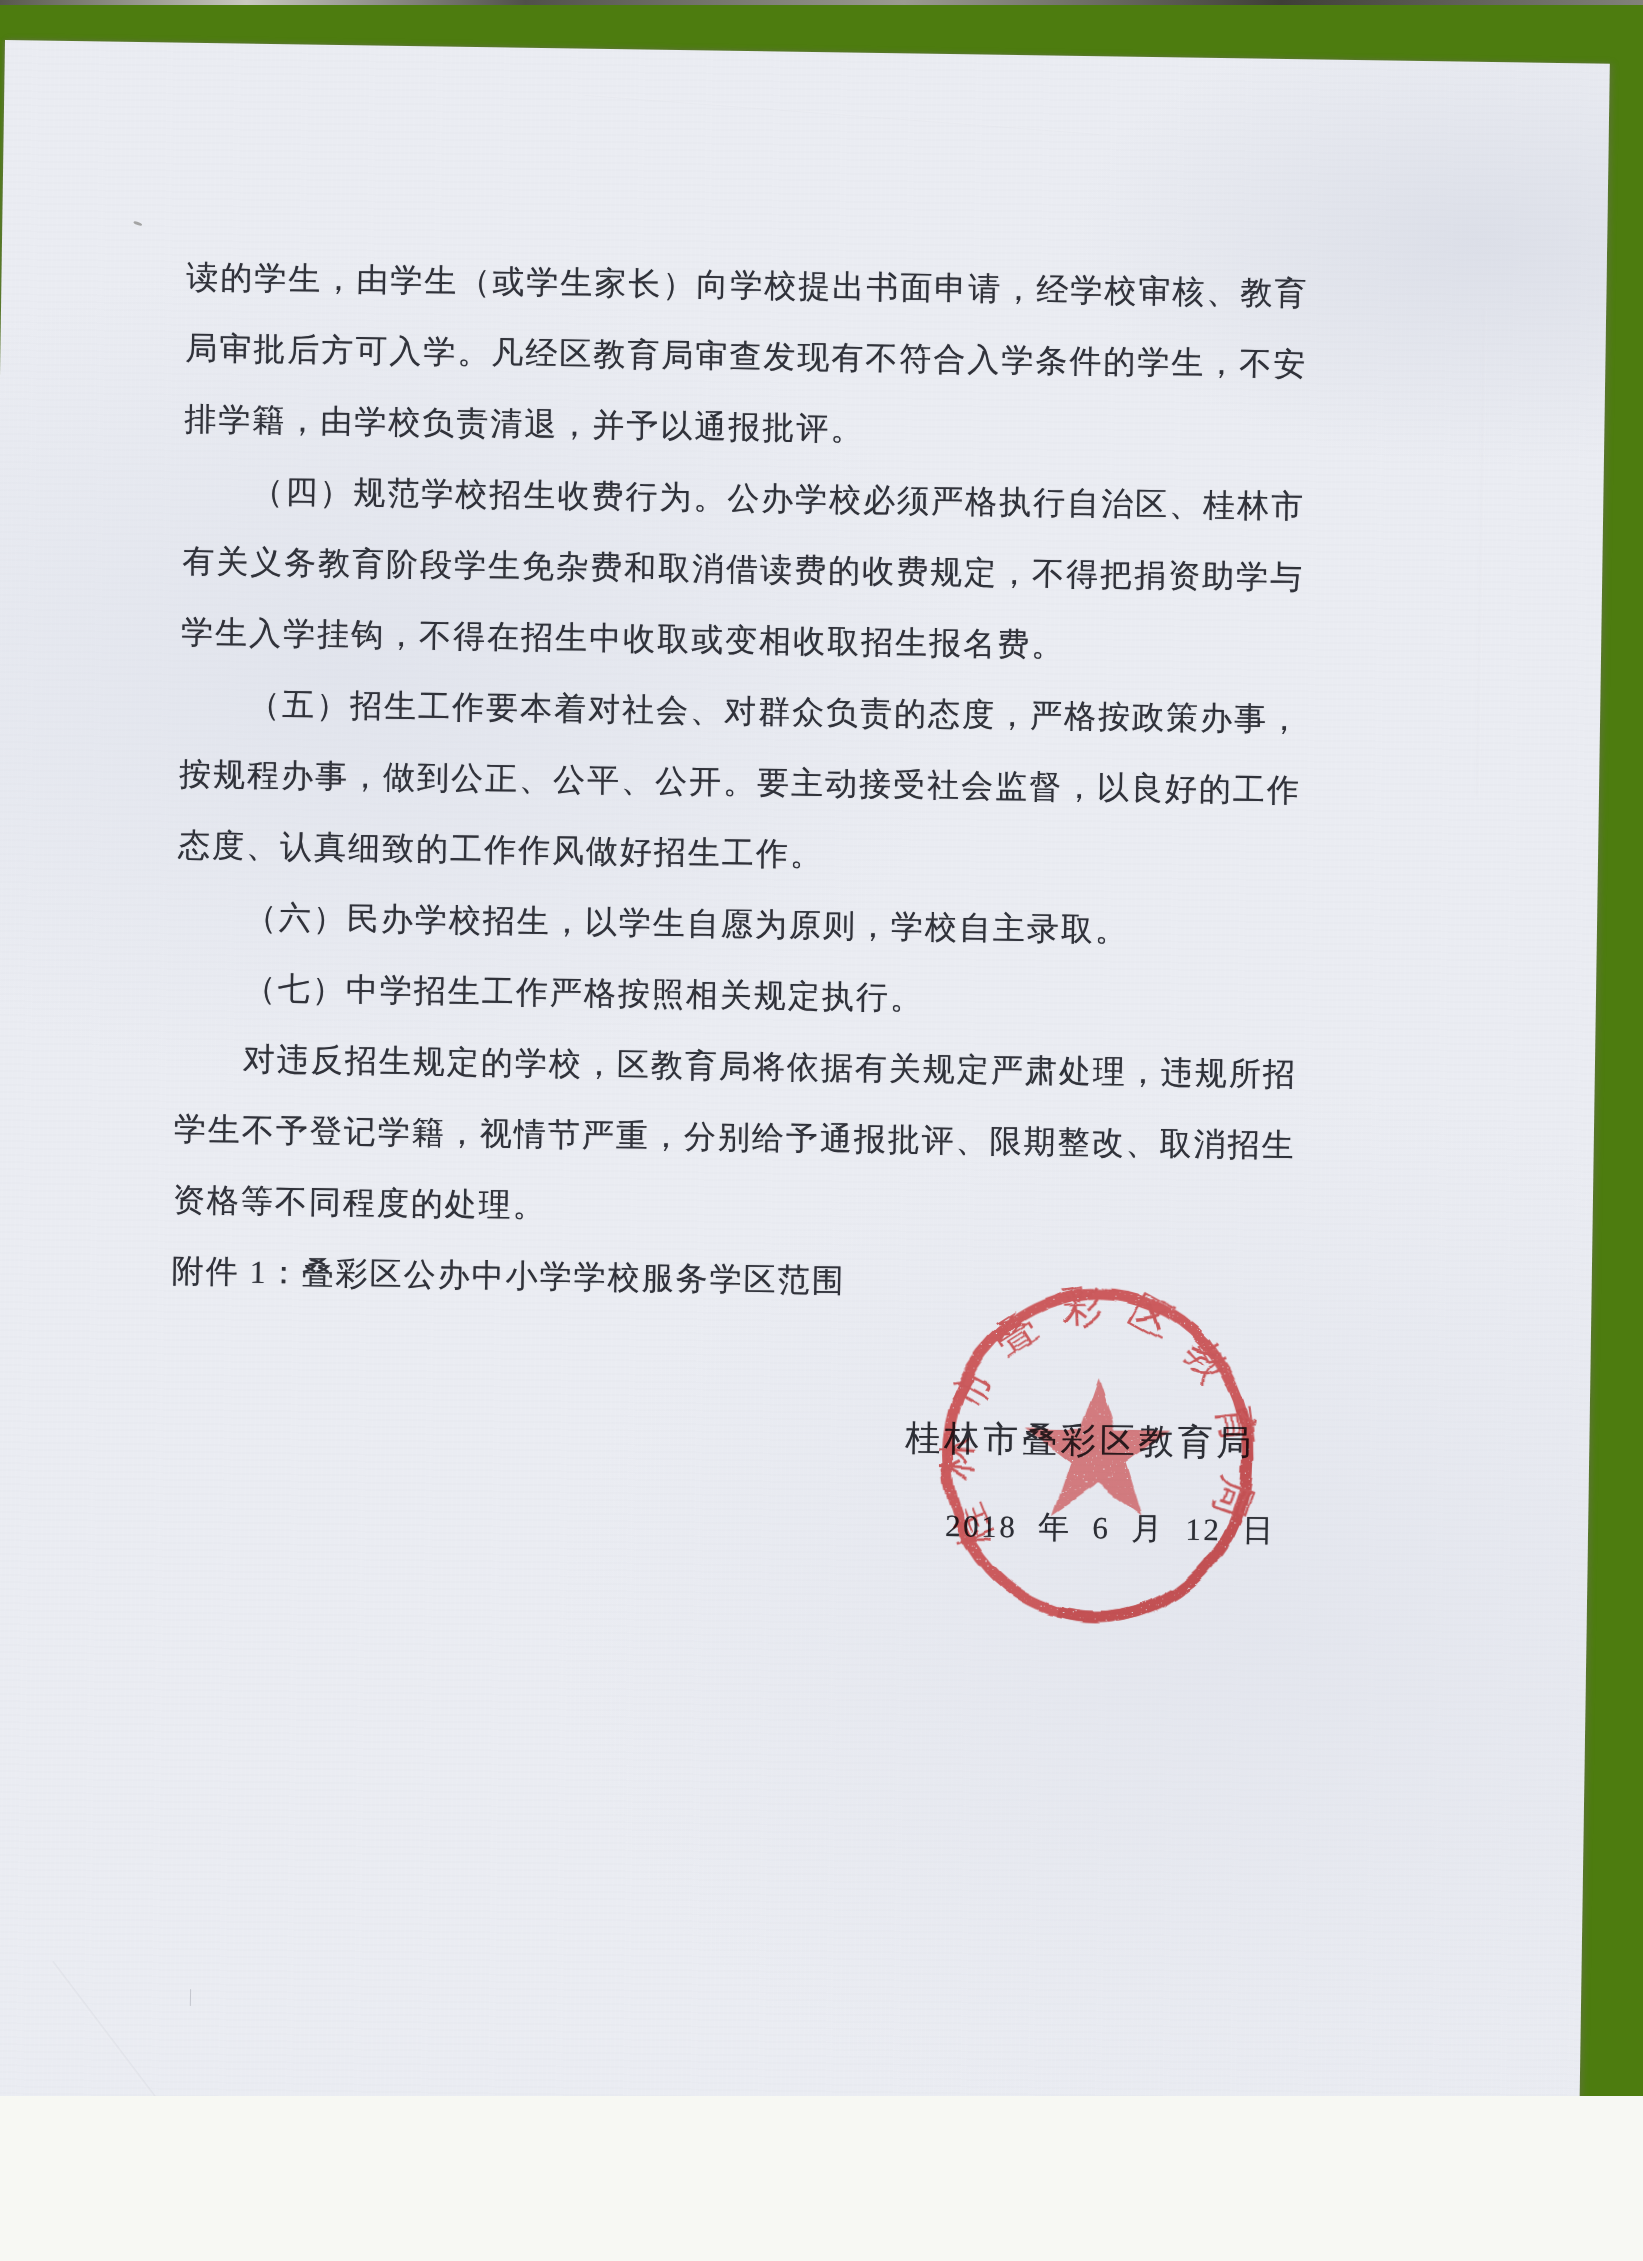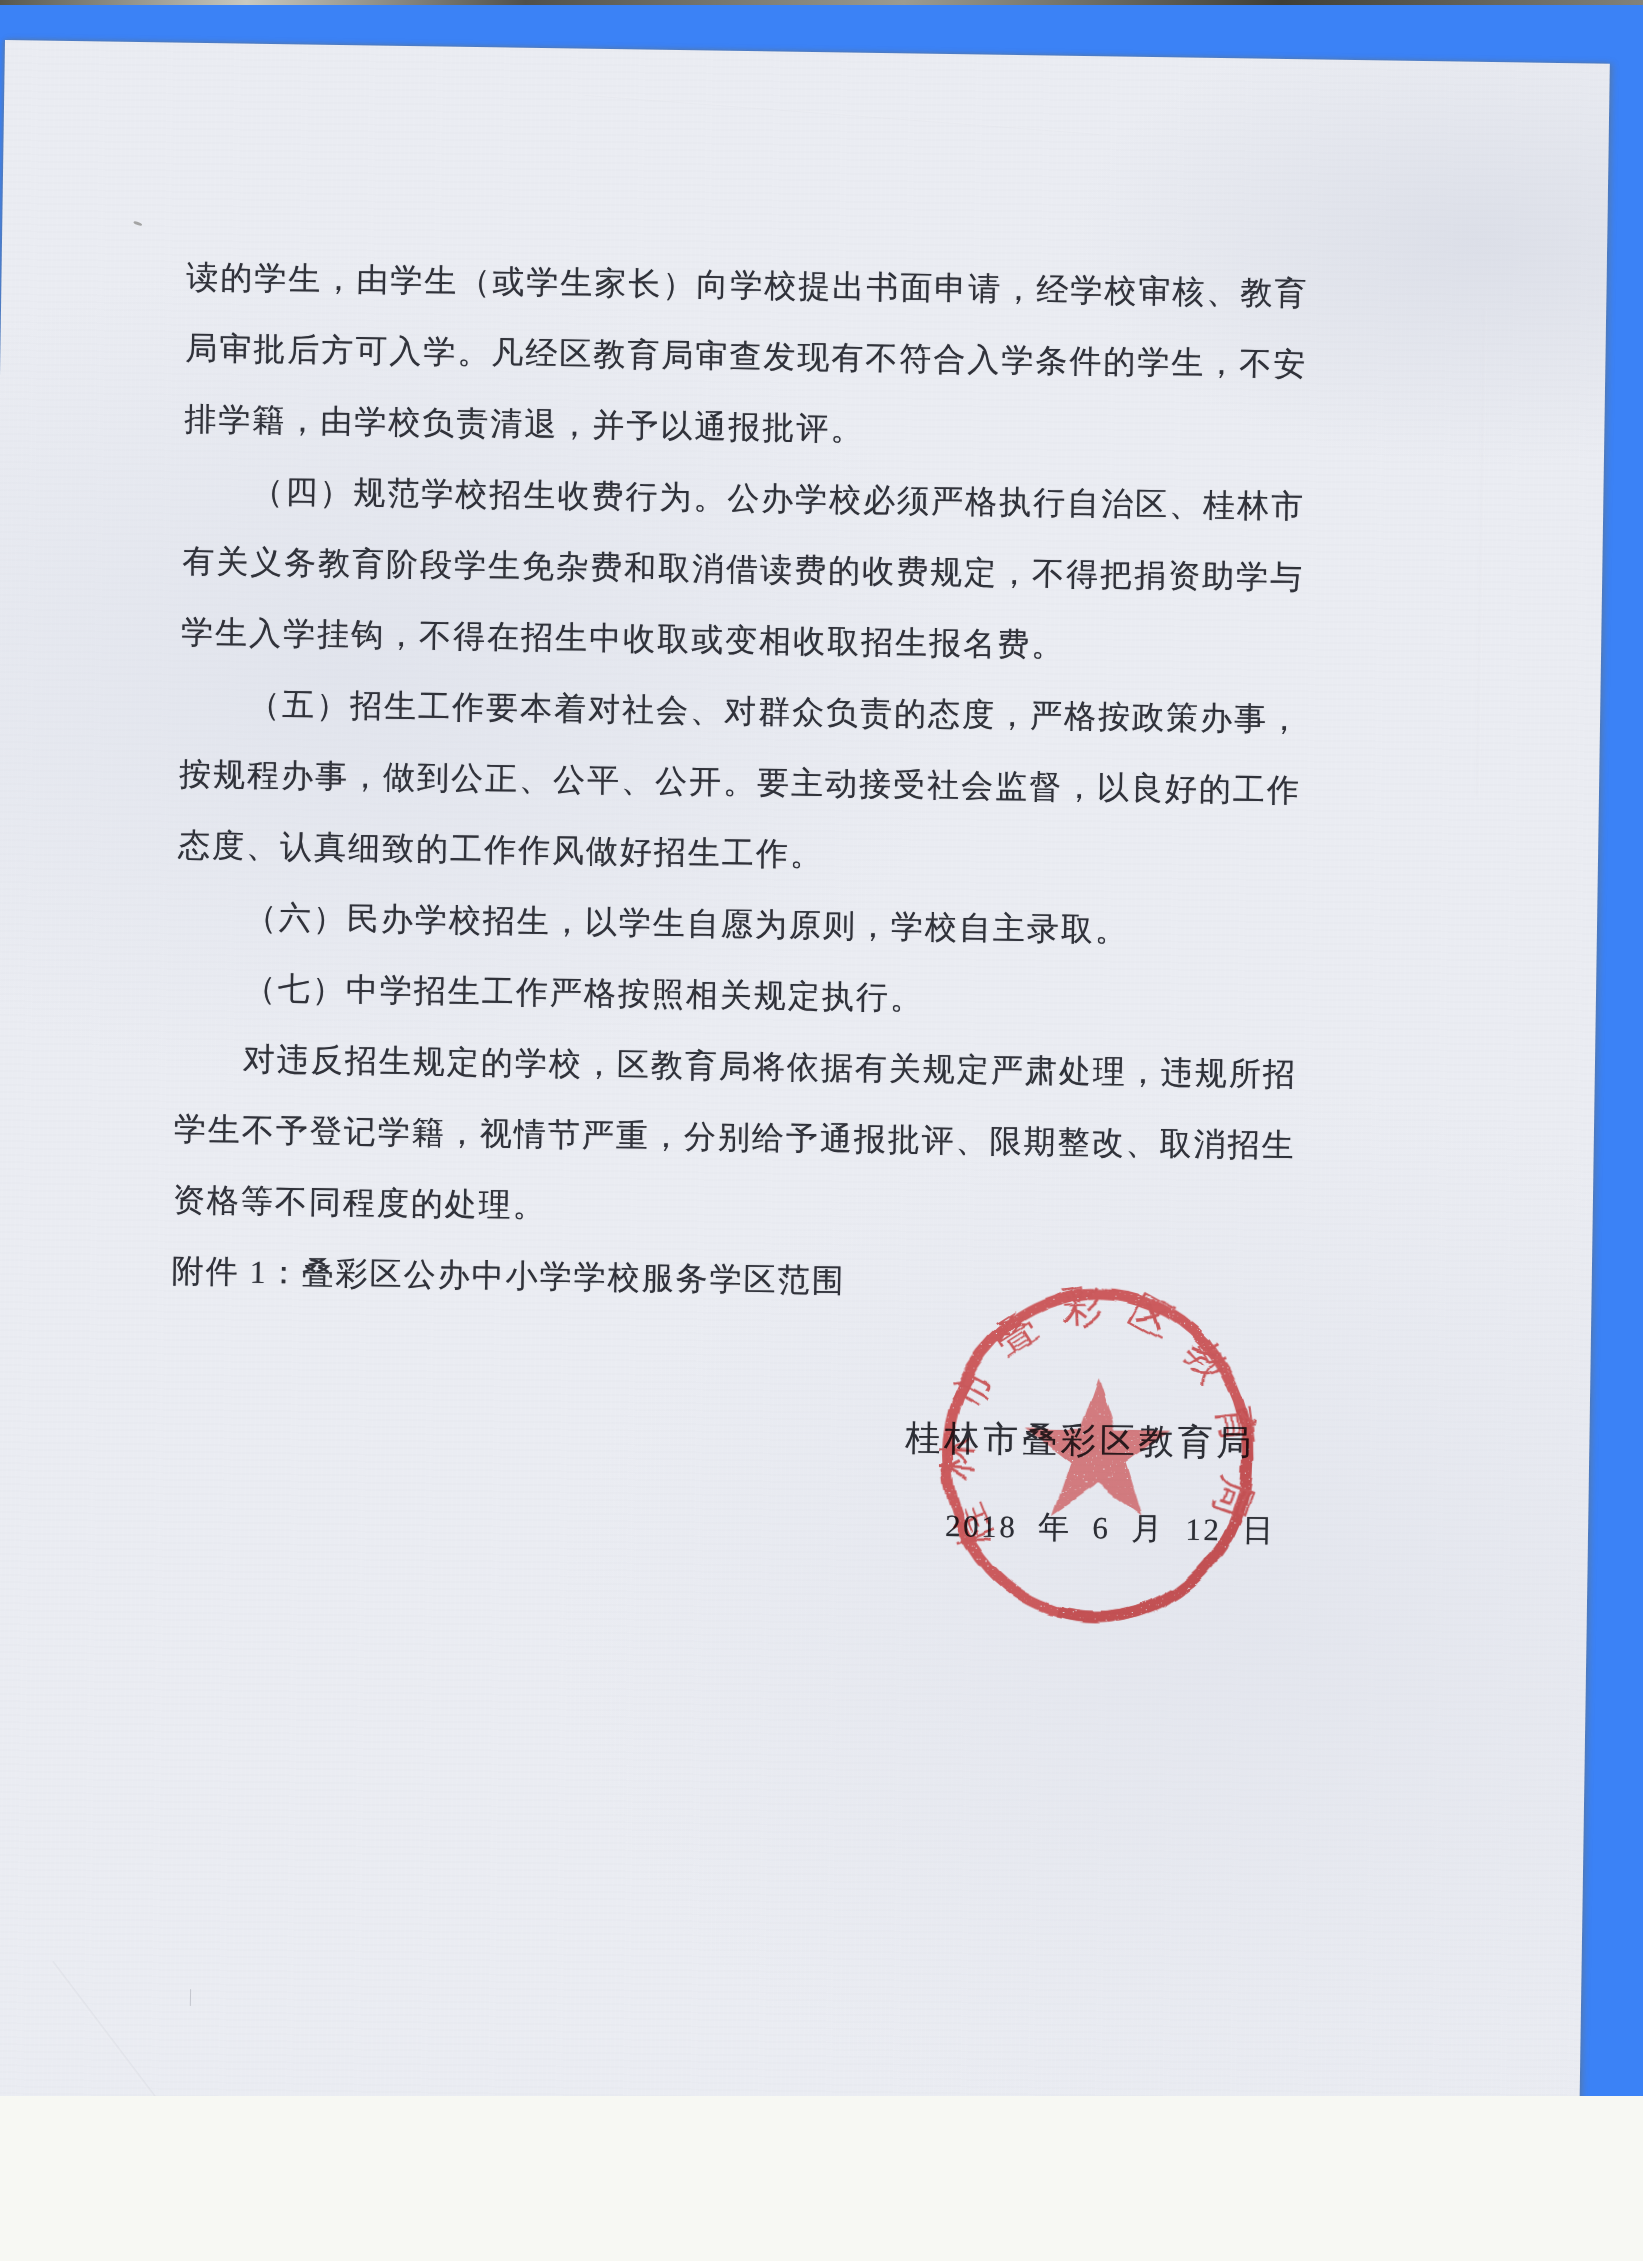--- a/index.html
+++ b/index.html
@@ -1,21 +1,21 @@
 <!DOCTYPE html>
 <html style="font-size:10.3px"><head>
 <meta charset="utf-8">
 <title>Document Scan</title>
 <style>
   * { margin:0; padding:0; box-sizing:border-box; }
   html,body { background:#f7f8f3; }
 
   .canvas {
     position:relative; width:1643px; height:2096px; overflow:hidden;
-    background:#3b82f6;
+    background:#4d7c0f;
     font-family:"Liberation Serif","DejaVu Serif",serif;
   }
 
   
   .top-strip {
     position:absolute; left:0; top:0; width:1643px; height:4.5px; z-index:6;
     background:linear-gradient(90deg,#57574d 0%,#c9c9c0 15%,#50504a 32%,#9b9b91 55%,#3e3e36 78%,#82827a 100%);
   }
 
   

